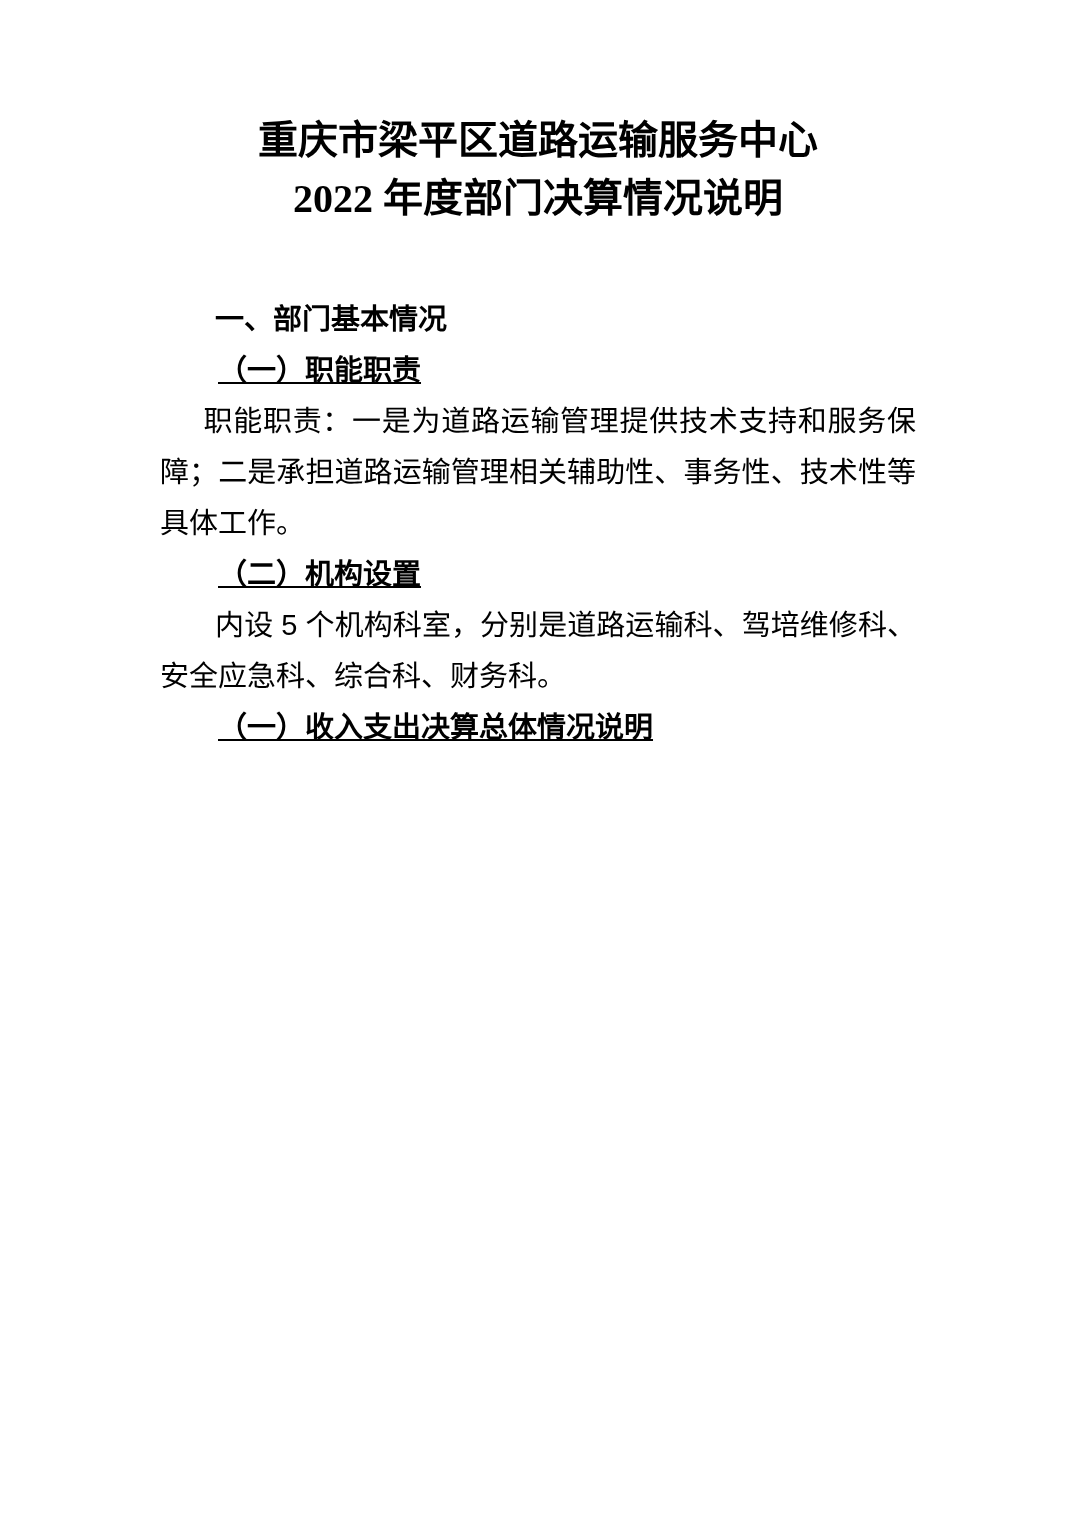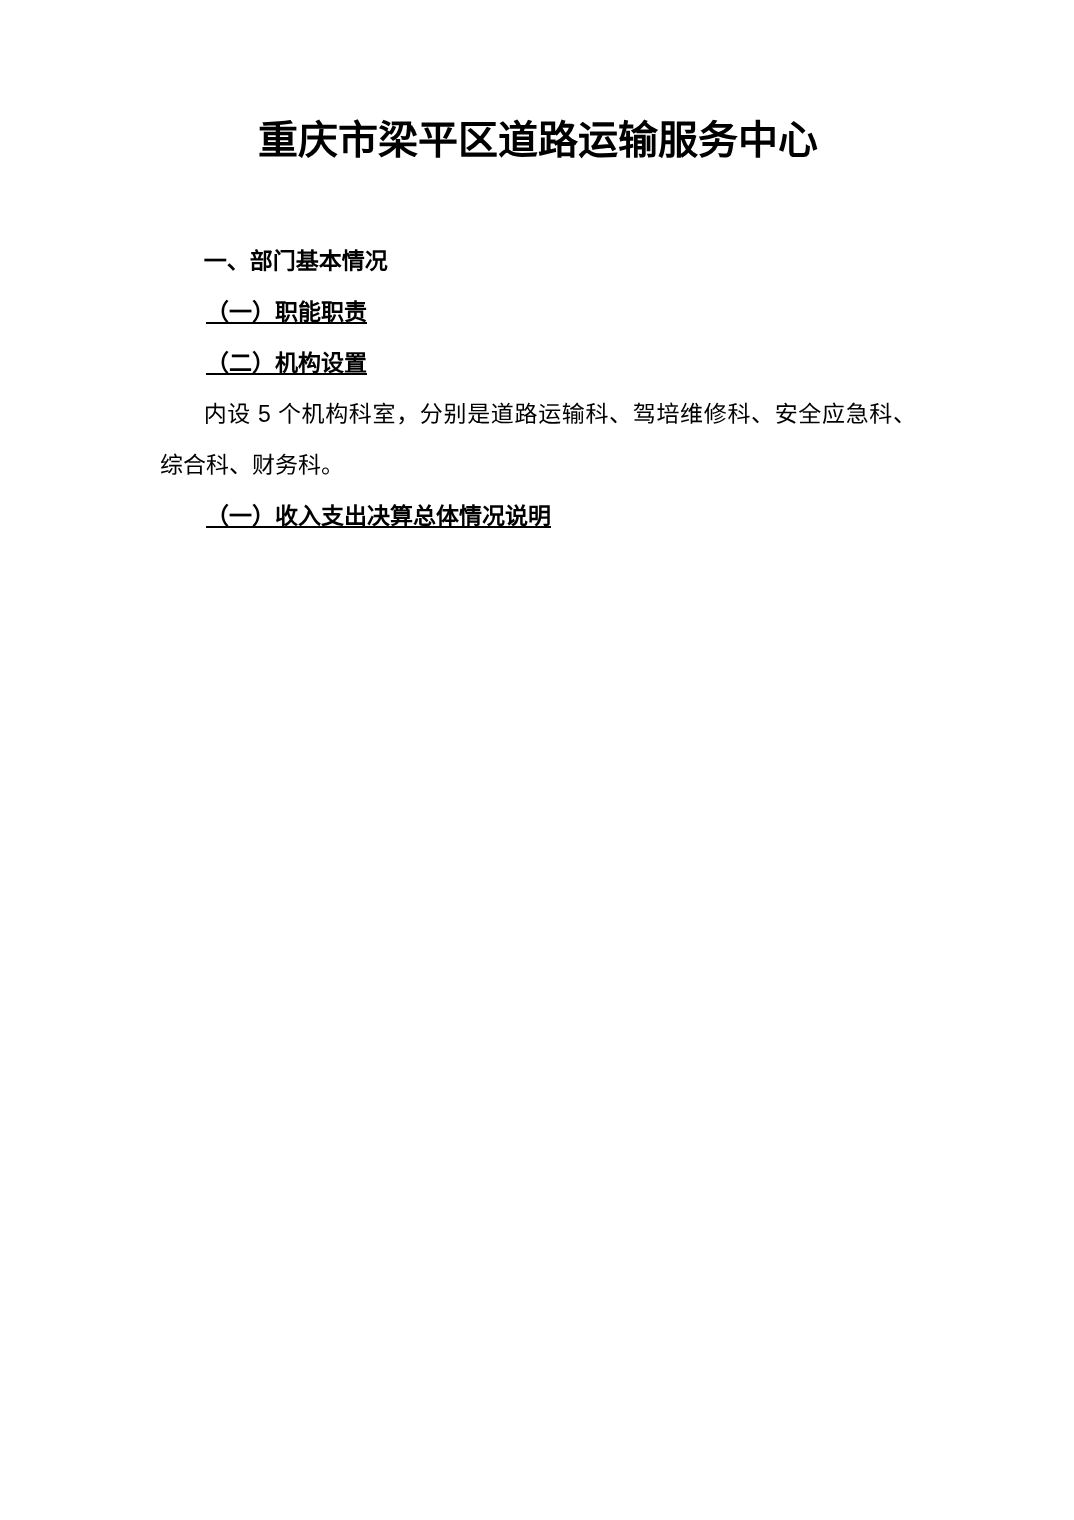--- a/index.html
+++ b/index.html
@@ -20,21 +20,21 @@
   .doc-title {
     text-align: center;
     font-family: "Liberation Serif", serif;
     font-weight: 700;
     font-size: 40px;
     line-height: 58px;
     margin: 0 0 66px 0;
     color: #000000;
   }
   .doc-body {
-    font-size: 23px;
+    font-size: 29px;
     line-height: 51px;
     color: #000000;
   }
   .doc-body > div {
     margin: 0;
   }
   .h-section {
     font-family: "Liberation Sans", sans-serif;
     font-weight: 700;
     text-indent: 1.9em;
@@ -54,28 +54,30 @@
   .in2  { text-indent: 1.9em; }
   .in1  { text-indent: 1.05em; }
 </style>
 </head>
 <body>
 
 <div class="page">
 
   <header class="doc-title">
     <div>重庆市梁平区道路运输服务中心</div>
+    <div>2022 年度部门决算情况说明</div>
   </header>
 
   <main class="doc-body">
 
     <div class="h-section">一、部门基本情况</div>
 
     <div class="h-sub">（一）职能职责</div>
 
+    <div class="para in15">职能职责：一是为道路运输管理提供技术支持和服务保障；二是承担道路运输管理相关辅助性、事务性、技术性等具体工作。</div>
 
     <div class="h-sub">（二）机构设置</div>
 
     <div class="para in2">内设 5 个机构科室，分别是道路运输科、驾培维修科、安全应急科、综合科、财务科。</div>
 
 
 
 
     <div class="h-sub">（一）收入支出决算总体情况说明</div>
 

